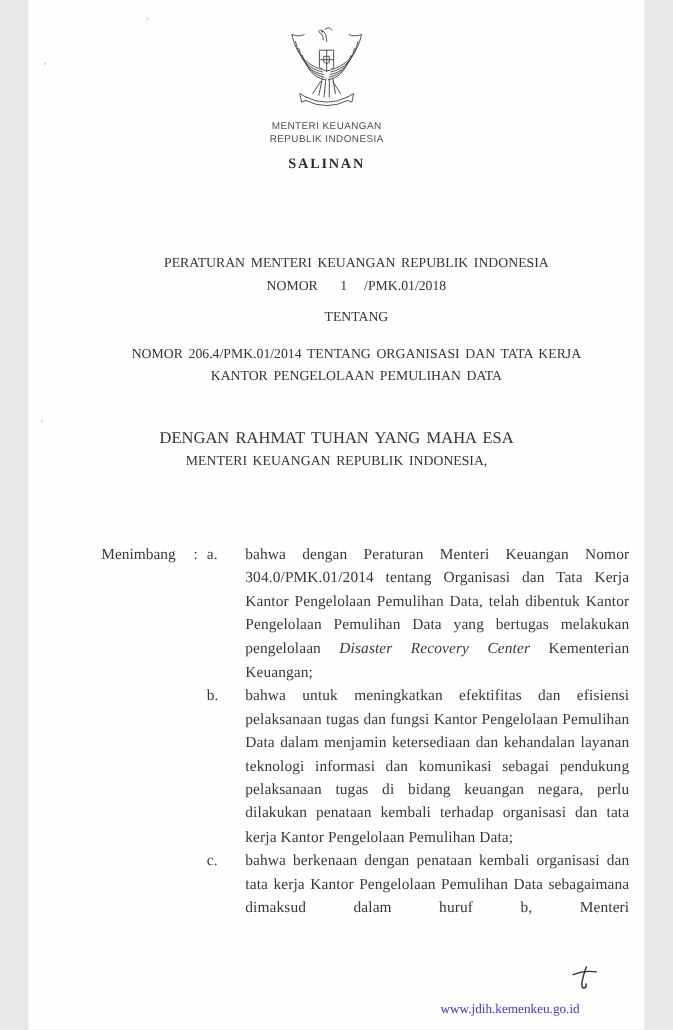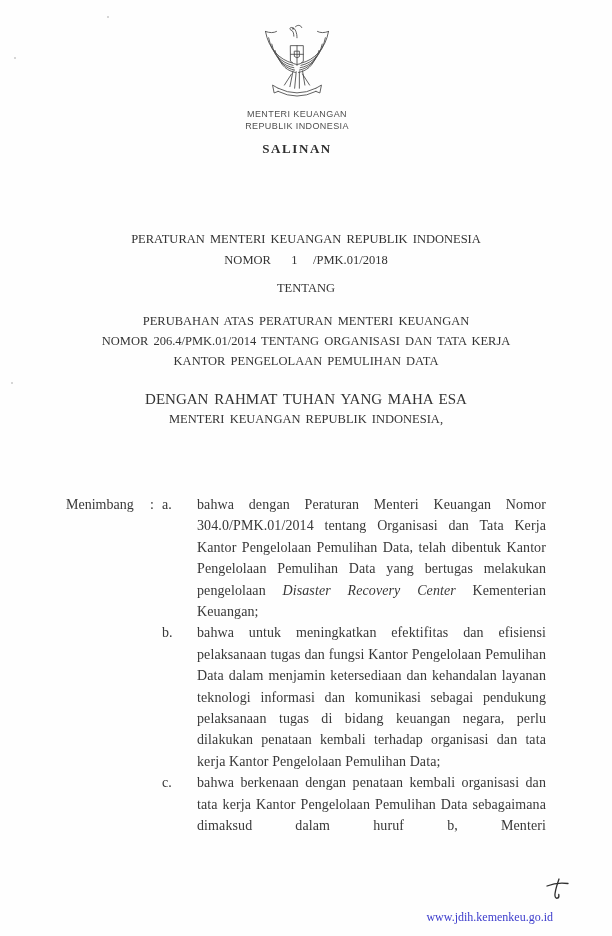--- a/index.html
+++ b/index.html
@@ -1,30 +1,30 @@
 <!DOCTYPE html>
 <html><head>
 <meta charset="utf-8">
 <style>
   html,body{margin:0;padding:0;background:#e8e8e8;}
   .page{
-    position:relative;width:612px;height:936px;margin:0 auto;
+    position:relative;width:560px;height:936px;margin:0 auto;
     background:#fefefe;overflow:hidden;
     font-family:"Liberation Serif","DejaVu Serif",serif;
     color:#383838;
   }
   
   .hdr{position:absolute;top:22px;left:0;width:100%;text-align:center;transform:translateX(-9px);}
   .hdr .emblem{display:block;margin:0 auto;}
   .ministry{font-family:"Liberation Sans","DejaVu Sans",sans-serif;font-size:9px;line-height:11.5px;
     color:#4f4f4f;letter-spacing:.4px;margin-top:5px;}
   .salinan{font-size:13px;font-weight:bold;letter-spacing:1.6px;color:#2e2e2e;margin-top:9px;}
   
   .title{position:absolute;top:229px;left:0;width:100%;text-align:center;
-    font-size:12.5px;line-height:21px;color:#333;word-spacing:2px;}
+    font-size:12.5px;line-height:21px;color:#333;word-spacing:2px;padding-left:18px;}
   .title .nomor{white-space:pre;}
   .title .tentang{margin-top:7px;}
   .subject{margin-top:12px;line-height:20px;}
   .motto{position:absolute;top:391px;left:0;width:100%;text-align:center;
     font-size:15px;color:#333;word-spacing:2px;}
   .addressee{position:absolute;top:412px;left:0;width:100%;text-align:center;
     font-size:12.5px;color:#333;word-spacing:2px;}
   
   .menimbang{position:absolute;top:494px;left:66px;width:480px;display:flex;
     font-size:14px;line-height:21.4px;}
@@ -94,21 +94,20 @@
       <div>REPUBLIK INDONESIA</div>
     </div>
     <div class="salinan">SALINAN</div>
   </div>
 
   <div class="title">
     <div>PERATURAN MENTERI KEUANGAN REPUBLIK INDONESIA</div>
     <div class="nomor">NOMOR    1   /PMK.01/2018</div>
     <div class="tentang">TENTANG</div>
     <div class="subject">
-      <div>PERUBAHAN ATAS PERATURAN MENTERI KEUANGAN</div>
       <div>NOMOR 206.4/PMK.01/2014 TENTANG ORGANISASI DAN TATA KERJA</div>
       <div>KANTOR PENGELOLAAN PEMULIHAN DATA</div>
     </div>
   </div>
 
   <div class="motto">DENGAN RAHMAT TUHAN YANG MAHA ESA</div>
   <div class="addressee">MENTERI KEUANGAN REPUBLIK INDONESIA,</div>
 
   <div class="menimbang">
     <div class="m-label">Menimbang</div>

